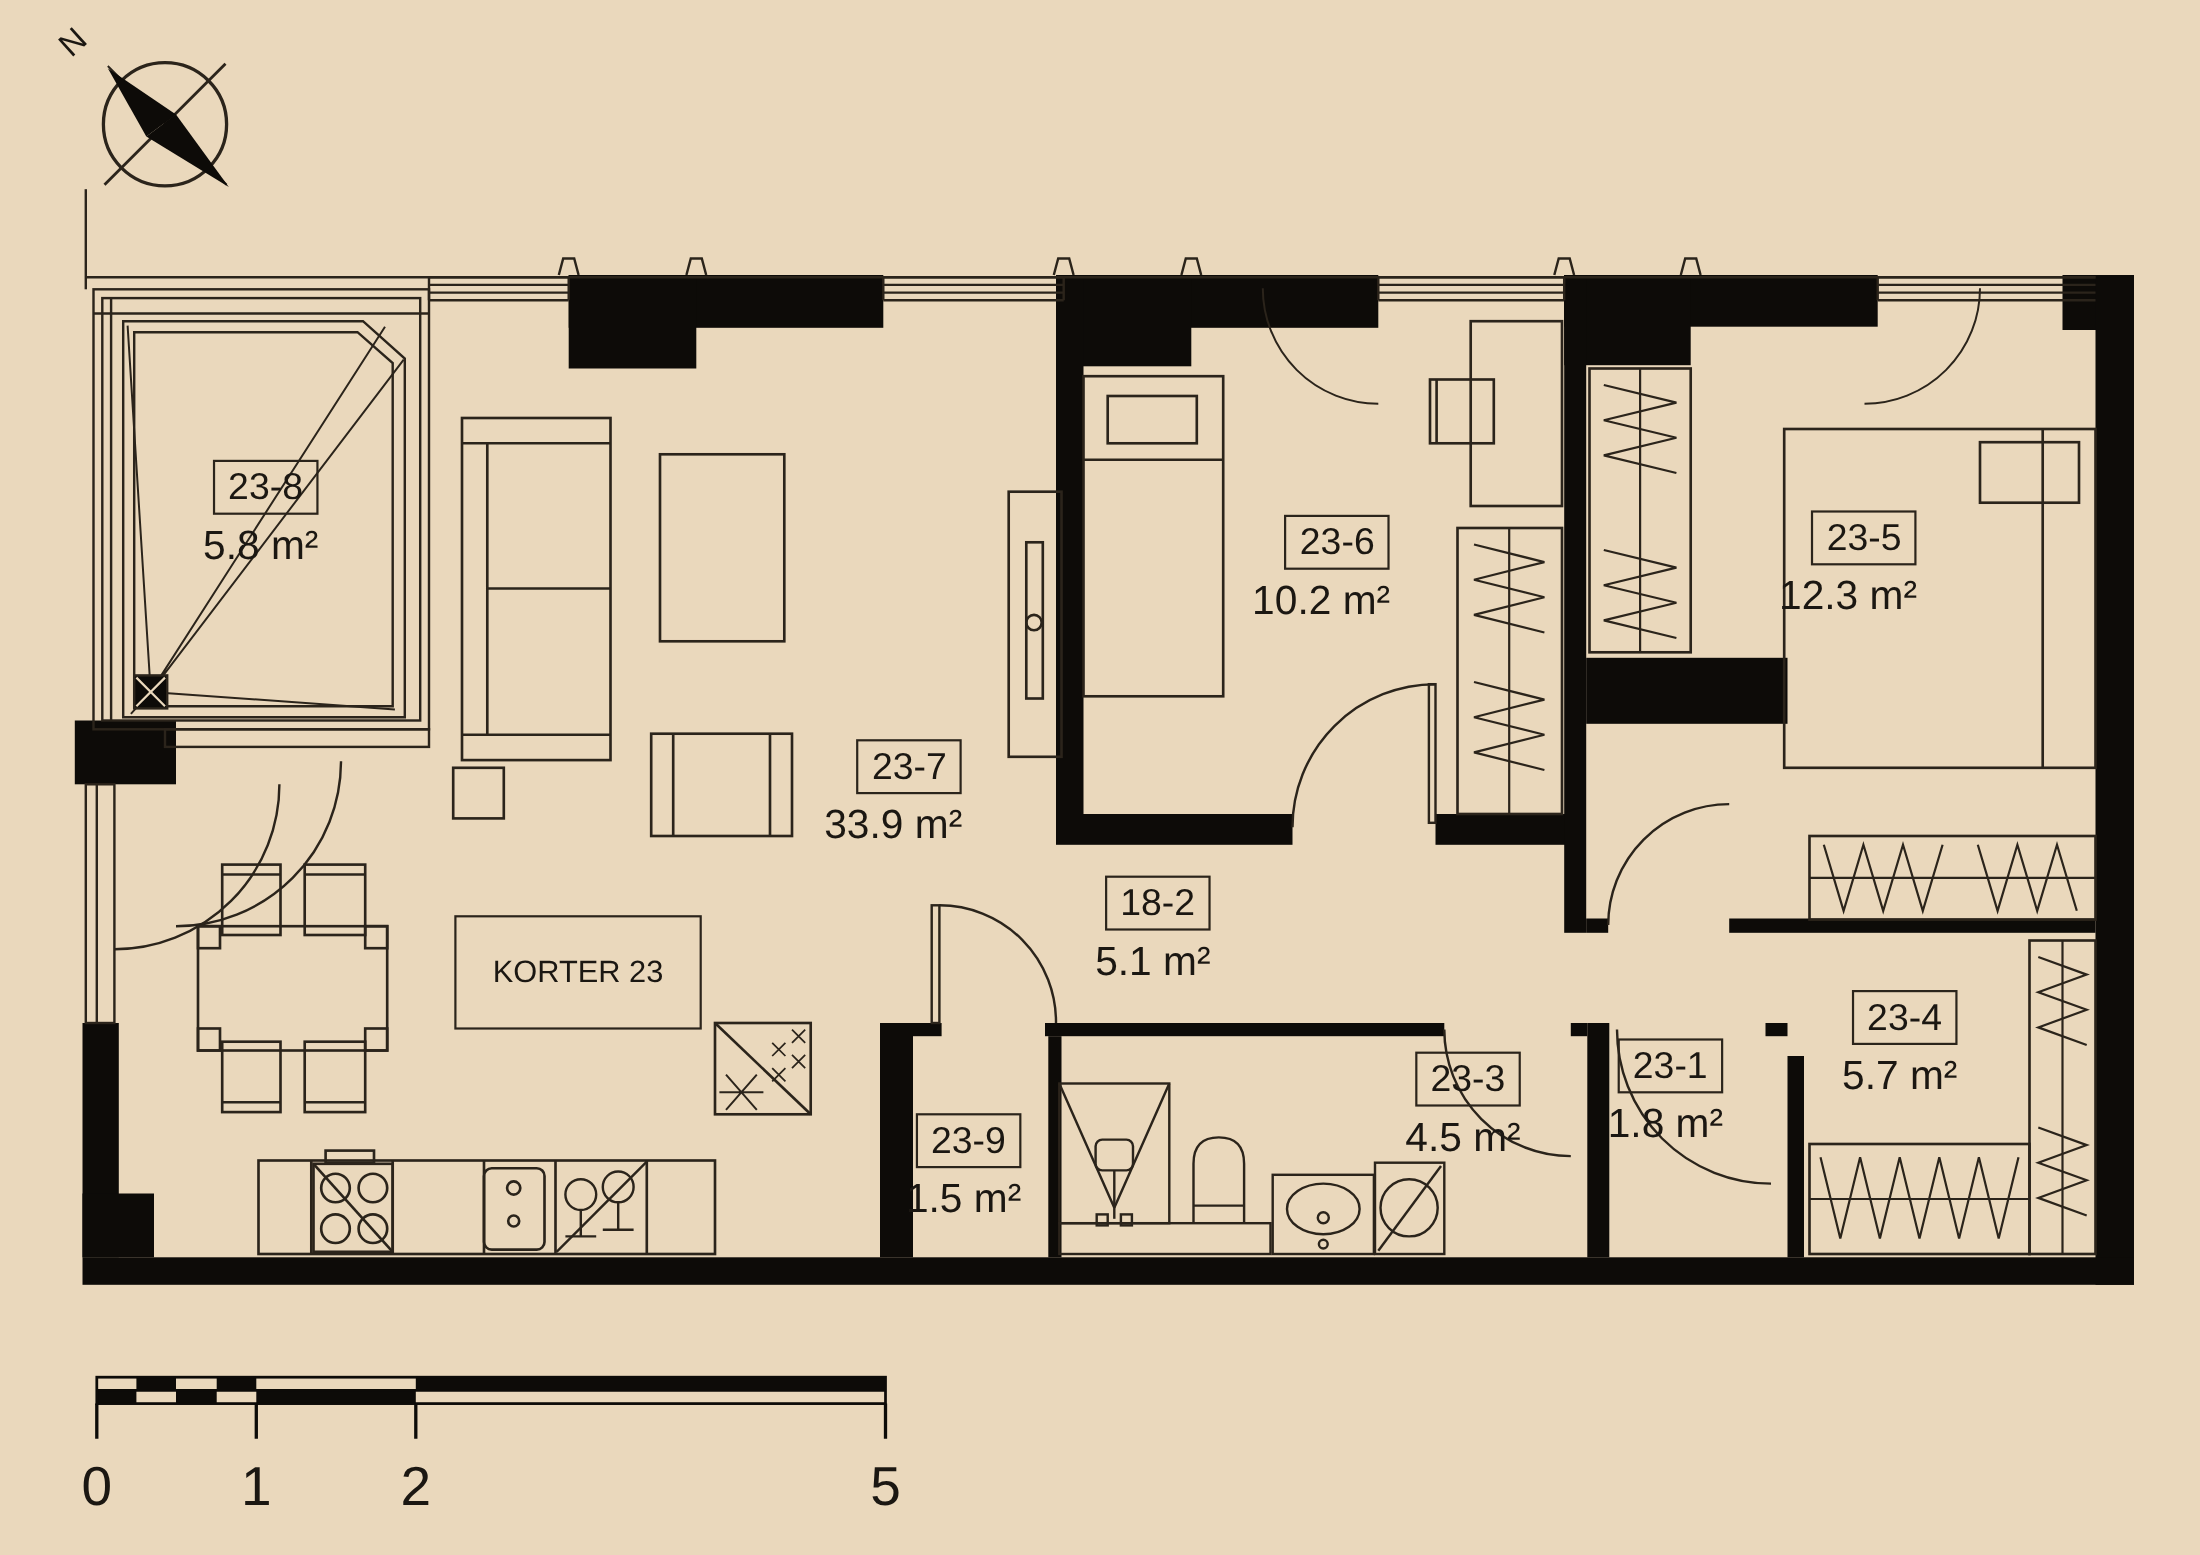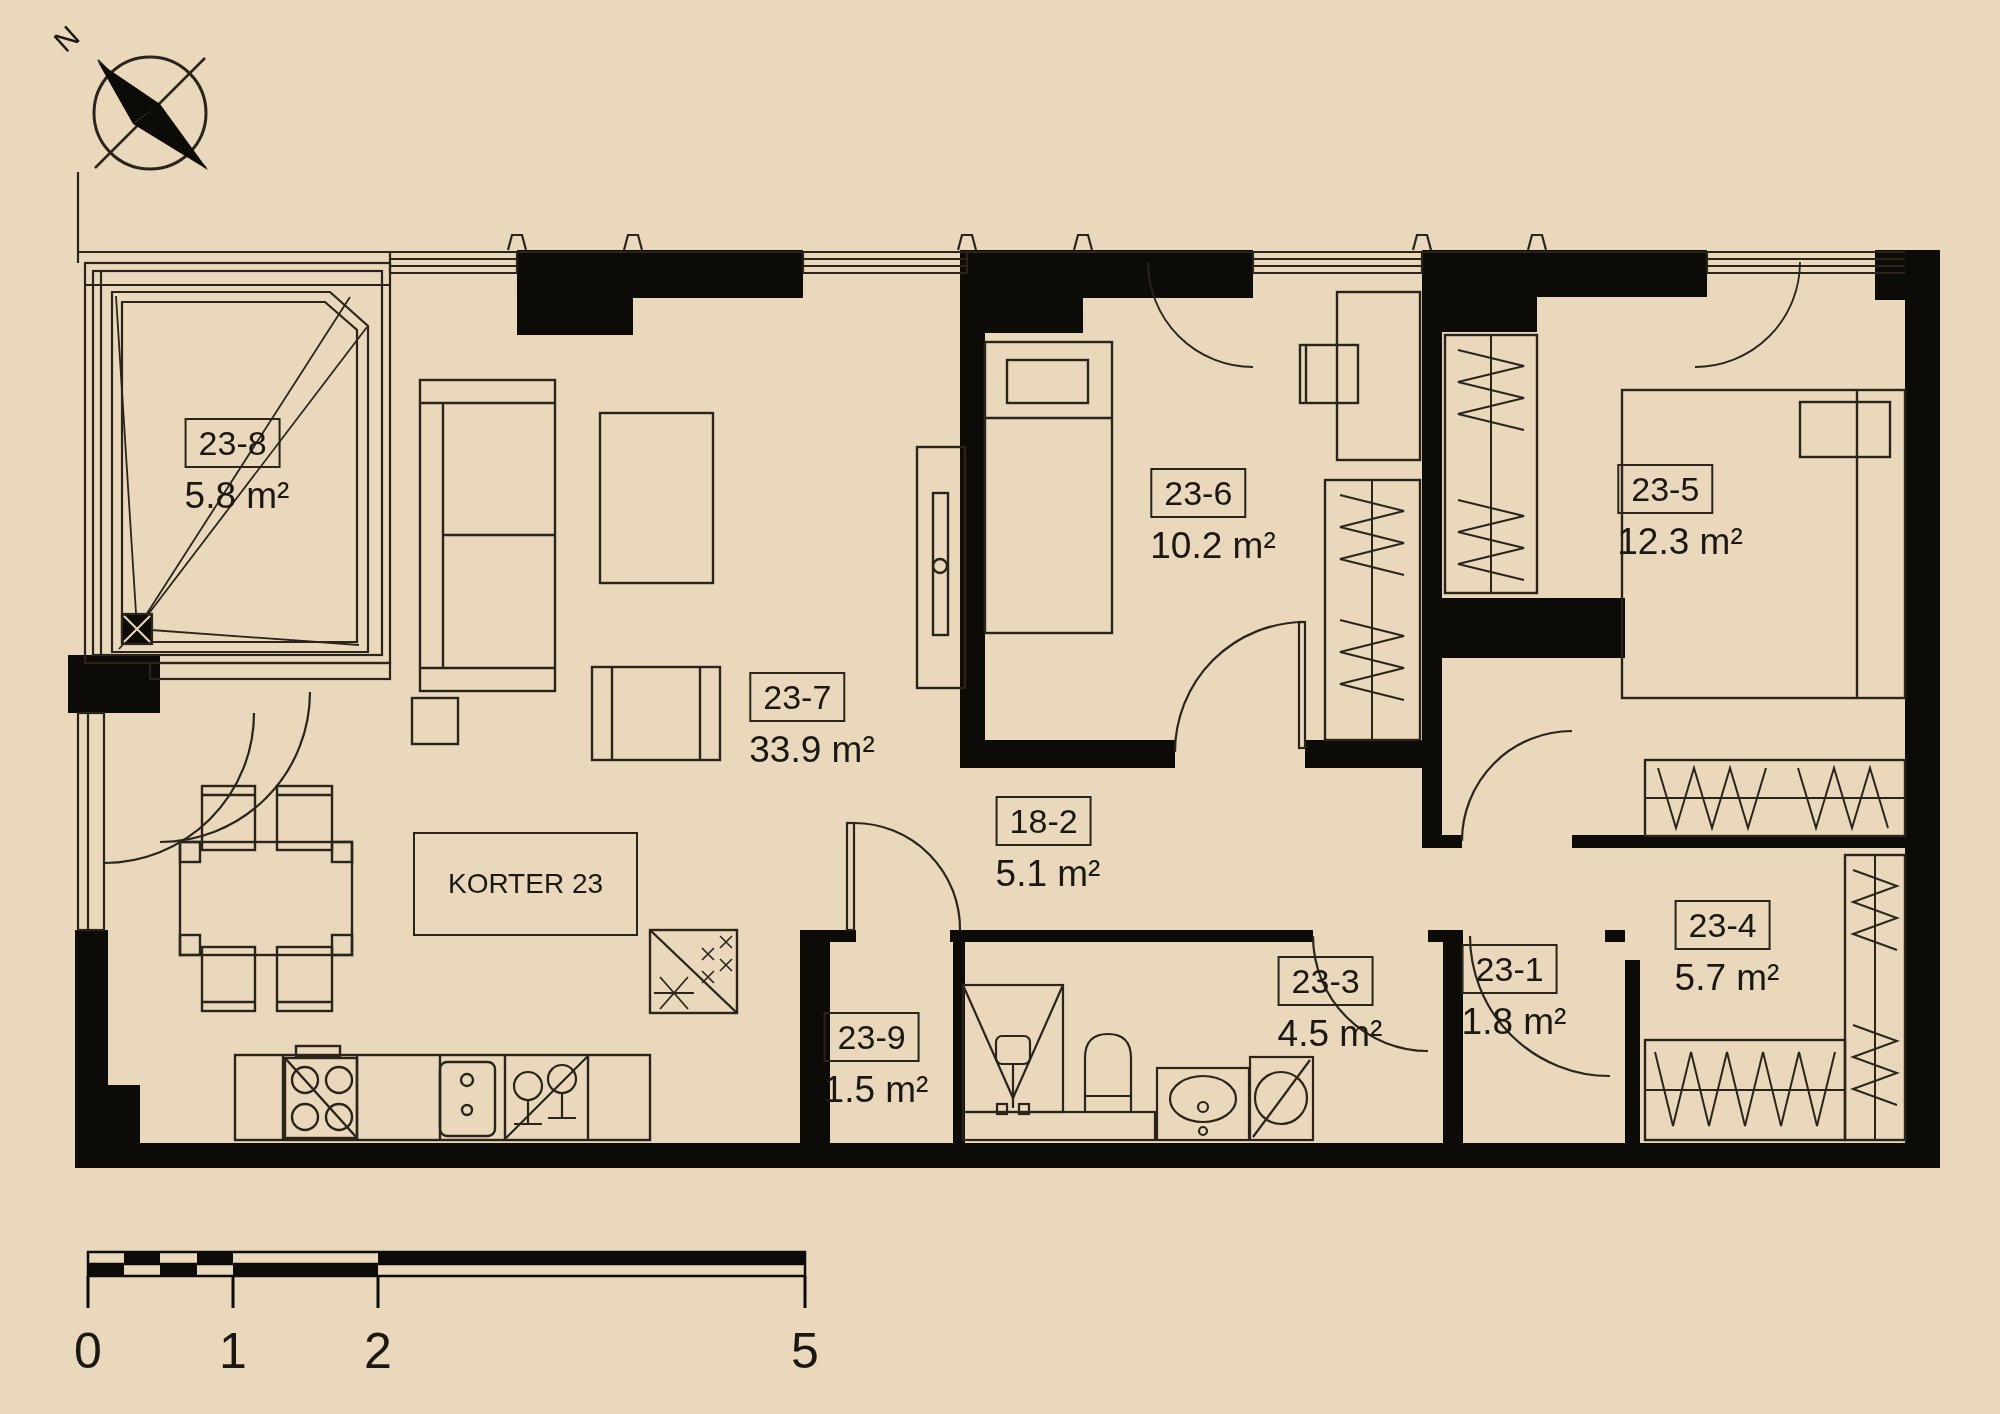--- a/index.html
+++ b/index.html
@@ -1,19 +1,19 @@
 <!DOCTYPE html>
 <html><head>
 <meta charset="utf-8">
 <style>
   html,body{margin:0;padding:0;background:#ead8bc;}
   .stage{position:relative;width:2000px;height:1414px;background:#ead8bc;overflow:hidden;
          font-family:"Liberation Sans",sans-serif;color:#1b1712;}
   .plan-svg{position:absolute;left:0;top:0;}
-  .room-label{position:absolute;transform:translateX(-50%);text-align:left;white-space:nowrap;}
+  .room-label{position:absolute;transform:translateX(-50%);text-align:right;white-space:nowrap;}
   .room-id{display:inline-block;border:2.5px solid #2b241b;padding:1px 12px;font-size:34px;line-height:44px;}
   .room-area{font-size:37px;margin-top:7px;}
   .korter-table{position:absolute;left:413px;top:832px;width:221px;border:2.5px solid #2b241b;}
   .kt-name{height:100px;display:flex;align-items:center;justify-content:center;font-size:28px;}
   .kt-row{display:flex;height:56px;border-top:2.5px solid #2b241b;}
   .kt-cell{flex:1;display:flex;align-items:center;justify-content:center;font-size:39px;}
   .kt-cell + .kt-cell{border-left:2.5px solid #2b241b;}
   .scale-num{position:absolute;top:1322px;transform:translateX(-50%);font-size:50px;}
   .north-label{position:absolute;left:56px;top:22px;font-size:30px;transform:rotate(-42deg);}
 </style>
@@ -272,21 +272,21 @@
   </svg>
 
   <div class="room-label" style="left:237px;top:418px;">
     <div class="room-id">23-8</div>
     <div class="room-area">5.8 m²</div>
   </div>
   <div class="room-label" style="left:812px;top:672px;">
     <div class="room-id">23-7</div>
     <div class="room-area">33.9 m²</div>
   </div>
-  <div class="room-label" style="left:1201px;top:468px;margin-left:12px;">
+  <div class="room-label" style="left:1201px;top:468px;">
     <div class="room-id">23-6</div>
     <div class="room-area">10.2 m²</div>
   </div>
   <div class="room-label" style="left:1680px;top:464px;">
     <div class="room-id">23-5</div>
     <div class="room-area">12.3 m²</div>
   </div>
   <div class="room-label" style="left:1048px;top:796px;">
     <div class="room-id">18-2</div>
     <div class="room-area">5.1 m²</div>

